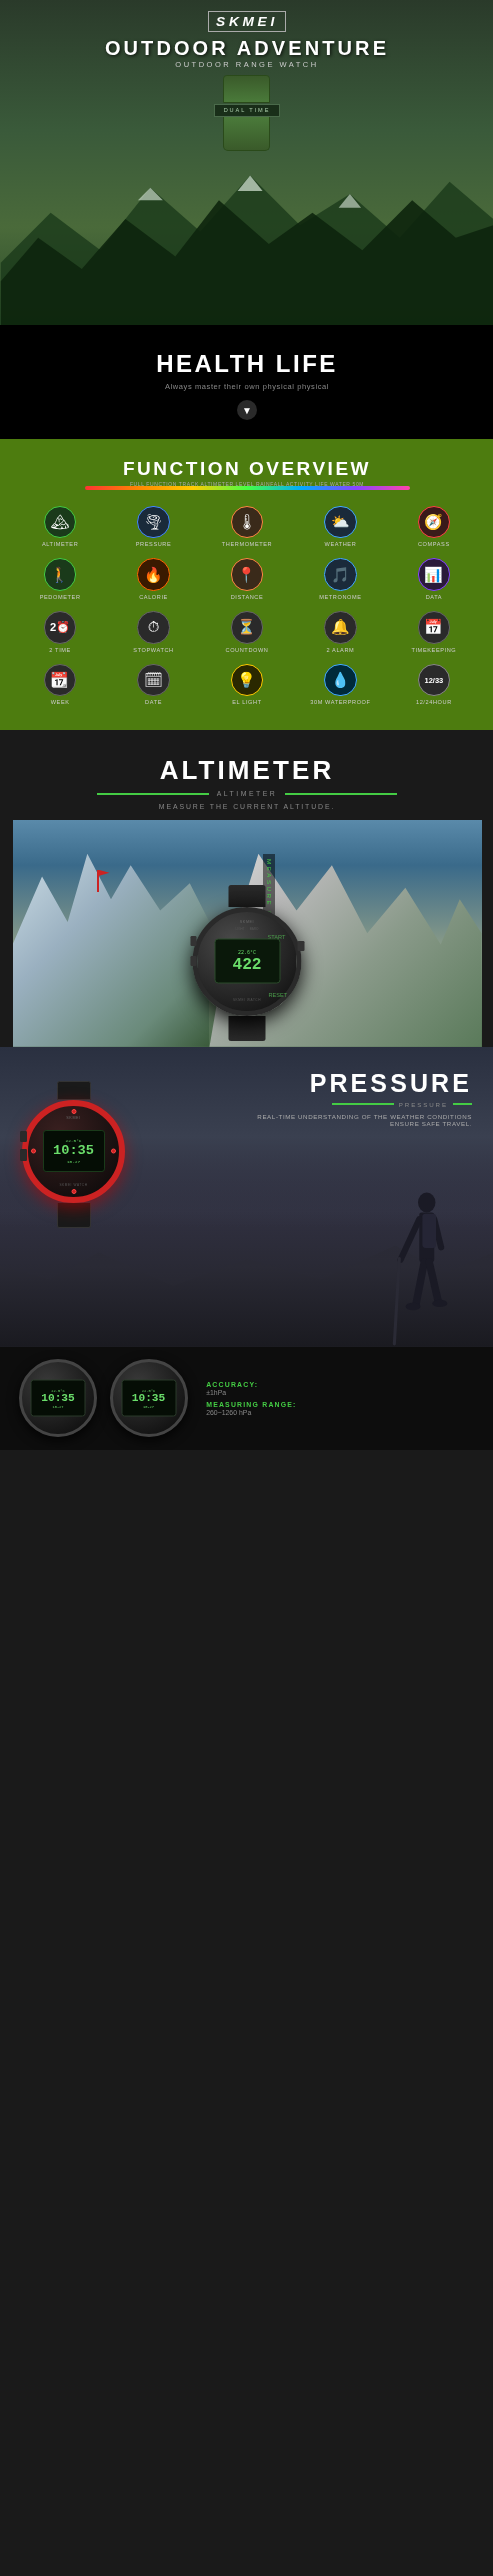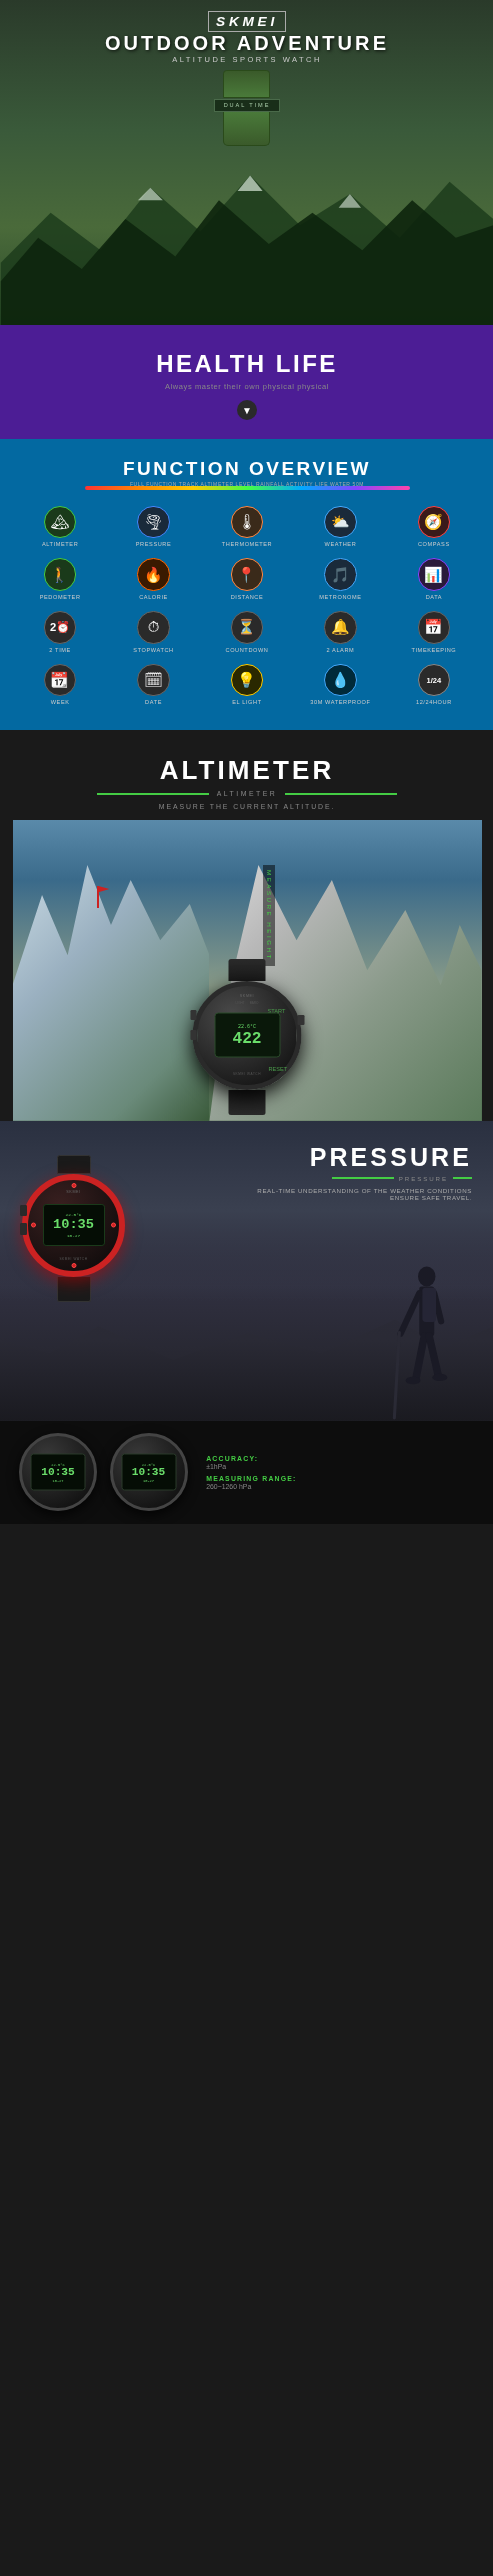--- a/index.html
+++ b/index.html
@@ -35,42 +35,42 @@
   </svg>
 
   
   <div style="position:relative;z-index:10;padding-top:11.2px;">
     <div style="display:inline-block; border:1.2px solid #aaa; padding:1.9px 7.5px;">
       <span style="font-size:13.7px;font-weight:900;letter-spacing:3.7px;color:#fff;font-style:italic;">SKMEI</span>
     </div>
   </div>
 
   
-  <div style="font-size:20px;font-weight:900;letter-spacing:3.1px;color:#fff;position:relative;z-index:10;text-shadow:1.2px 1.2px 3.7px rgba(0,0,0,0.8);">OUTDOOR ADVENTURE</div>
-  <div style="font-size:7.5px;letter-spacing:2.5px;color:#ccc;position:relative;z-index:10;">ALTITUDE SPORTS WATCH</div>
+  <div style="font-size:20px;font-weight:900;letter-spacing:3.1px;color:#fff;margin-top:5px;position:relative;z-index:10;text-shadow:1.2px 1.2px 3.7px rgba(0,0,0,0.8);">OUTDOOR ADVENTURE</div>
+  <div style="font-size:7.5px;letter-spacing:2.5px;color:#ccc;position:relative;z-index:10;">OUTDOOR RANGE WATCH</div>
 
   
   <div style="position:relative;z-index:10;margin-top:6.2px;display:inline-block;">
     
     <div style="width:47px;height:28px;background:linear-gradient(180deg,#3a5a2a,#4a7a3a);margin:0 auto;border-radius:3.7px 3.7px 0 0;border:1.2px solid #2a4a1a;"></div>
     
     
     <div style="background:rgba(20,40,20,0.85);color:#aaccaa;font-size:5.6px;letter-spacing:1.9px;padding:2.5px 8.7px;border:0.6px solid #4a6a4a;display:inline-block;margin-top:-1.2px;">DUAL TIME</div>
     
     <div style="width:47px;height:34px;background:linear-gradient(180deg,#4a7a3a,#3a5a2a);margin:0 auto;border-radius:0 0 5px 5px;border:1.2px solid #2a4a1a;border-top:none;"></div>
   </div>
 </div>
 
-<div style="width:494px;background:#4c1d95;padding:25px 12.5px 19px;text-align:center;">
+<div style="width:494px;background:#000000;padding:25px 12.5px 19px;text-align:center;">
   <h2 style="font-size:24px;font-weight:900;color:#fff;letter-spacing:2.5px;">HEALTH LIFE</h2>
   <p style="font-size:7.5px;color:#888;margin-top:3.7px;letter-spacing:0.6px;">Always master their own physical physical</p>
   <div style="width:20px;height:20px;background:#2a2a2a;border-radius:50%;display:flex;align-items:center;justify-content:center;margin:9.4px auto 0;color:#fff;font-size:10px;">▼</div>
 </div>
 
-<div style="width:494px;background:#0369a1;padding:19px 19px 25px;text-align:center;">
+<div style="width:494px;background:#4d7c0f;padding:19px 19px 25px;text-align:center;">
   <h2 style="font-size:19px;font-weight:900;color:#fff;letter-spacing:2.5px;">FUNCTION OVERVIEW</h2>
   <div style="height:3.7px;background:linear-gradient(90deg,#ff3333,#ff8800,#ffcc00,#44ff44,#00aaff,#8844ff,#ff44aa);border-radius:1.9px;margin:6.2px auto 3.1px;width:325px;position:relative;">
     <div style="position:absolute;top:-5.6px;left:0;right:0;font-size:5px;color:#aaa;letter-spacing:0.6px;">FULL FUNCTION TRACK ALTIMETER LEVEL RAINFALL ACTIVITY LIFE WATER 50M</div>
   </div>
 
   <div style="display:grid;grid-template-columns:repeat(5,1fr);gap:11.2px;margin-top:15.6px;">
 
     <div style="display:flex;flex-direction:column;align-items:center;gap:3.1px;">
       <div style="width:32.5px;height:32.5px;border-radius:50%;background:#1a3a1a;border:1.2px solid #44cc44;display:flex;align-items:center;justify-content:center;font-size:15px;">🏔</div>
       <span style="font-size:5.6px;color:#ccc;letter-spacing:0.6px;">ALTIMETER</span>
@@ -144,36 +144,36 @@
     </div>
     <div style="display:flex;flex-direction:column;align-items:center;gap:3.1px;">
       <div style="width:32.5px;height:32.5px;border-radius:50%;background:#2a2800;border:1.2px solid #ffcc00;display:flex;align-items:center;justify-content:center;font-size:15px;">💡</div>
       <span style="font-size:5.6px;color:#ccc;letter-spacing:0.6px;">EL LIGHT</span>
     </div>
     <div style="display:flex;flex-direction:column;align-items:center;gap:3.1px;">
       <div style="width:32.5px;height:32.5px;border-radius:50%;background:#002a3a;border:1.2px solid #44aaff;display:flex;align-items:center;justify-content:center;font-size:15px;">💧</div>
       <span style="font-size:5.6px;color:#ccc;letter-spacing:0.6px;">30M WATERPROOF</span>
     </div>
     <div style="display:flex;flex-direction:column;align-items:center;gap:3.1px;">
-      <div style="width:32.5px;height:32.5px;border-radius:50%;background:#2a2a2a;border:1.2px solid #888;display:flex;align-items:center;justify-content:center;font-size:7.5px;color:#fff;font-weight:bold;">1/24</div>
+      <div style="width:32.5px;height:32.5px;border-radius:50%;background:#2a2a2a;border:1.2px solid #888;display:flex;align-items:center;justify-content:center;font-size:7.5px;color:#fff;font-weight:bold;">12/33</div>
       <span style="font-size:5.6px;color:#ccc;letter-spacing:0.6px;">12/24HOUR</span>
     </div>
   </div>
 </div>
 
 <div style="width:494px;background:#1a1a1a;padding:25px 12.5px 0;text-align:center;">
   <h2 style="font-size:26px;font-weight:900;color:#fff;letter-spacing:3.1px;">ALTIMETER</h2>
   <div style="display:flex;align-items:center;justify-content:center;gap:7.5px;margin-top:3.7px;">
     <div style="height:1.9px;background:#44cc44;width:112px;"></div>
     <span style="font-size:6.9px;color:#888;letter-spacing:2.5px;">ALTIMETER</span>
     <div style="height:1.9px;background:#44cc44;width:112px;"></div>
   </div>
   <p style="font-size:6.9px;color:#888;margin-top:6.2px;letter-spacing:1.9px;">MEASURE THE CURRENT ALTITUDE.</p>
 
-  <div style="width:100%;height:301px;background:linear-gradient(180deg,#5a8aaa 0%,#3a6a8a 20%,#889a88 55%,#4a6a4a 100%);position:relative;margin-top:9.4px;overflow:hidden;">
+  <div style="width:100%;height:227px;background:linear-gradient(180deg,#5a8aaa 0%,#3a6a8a 20%,#889a88 55%,#4a6a4a 100%);position:relative;margin-top:9.4px;overflow:hidden;">
 
     <div style="position:absolute;left:0;bottom:0;width:42%;height:100%;background:linear-gradient(135deg,#d8e8f0 0%,#9ab0c0 40%,#6a8a7a 80%,#3a5a3a 100%);clip-path:polygon(0% 100%,0% 55%,15% 25%,28% 45%,38% 15%,50% 35%,60% 20%,75% 40%,90% 28%,100% 45%,100% 100%);"></div>
 
     <div style="position:absolute;right:0;bottom:0;width:58%;height:100%;background:linear-gradient(135deg,#e8e8e8 0%,#b8b8b8 30%,#8a9a8a 60%,#5a7a5a 100%);clip-path:polygon(0% 100%,5% 65%,18% 15%,32% 40%,45% 20%,58% 50%,72% 30%,85% 55%,92% 35%,100% 50%,100% 100%);"></div>
 
     <div style="position:absolute;right:44%;top:15%;writing-mode:vertical-rl;text-orientation:mixed;font-size:6.2px;color:#44cc44;letter-spacing:2.5px;background:rgba(0,0,0,0.5);padding:5px 2.5px;">MEASURE HEIGHT</div>
 
     <div style="position:absolute;bottom:6.2px;left:50%;transform:translateX(-50%);text-align:center;">
 
       <div style="width:37px;height:22px;background:linear-gradient(180deg,#2a2a2a,#1a1a1a);margin:0 auto;border-radius:2.5px 2.5px 0 0;"></div>

